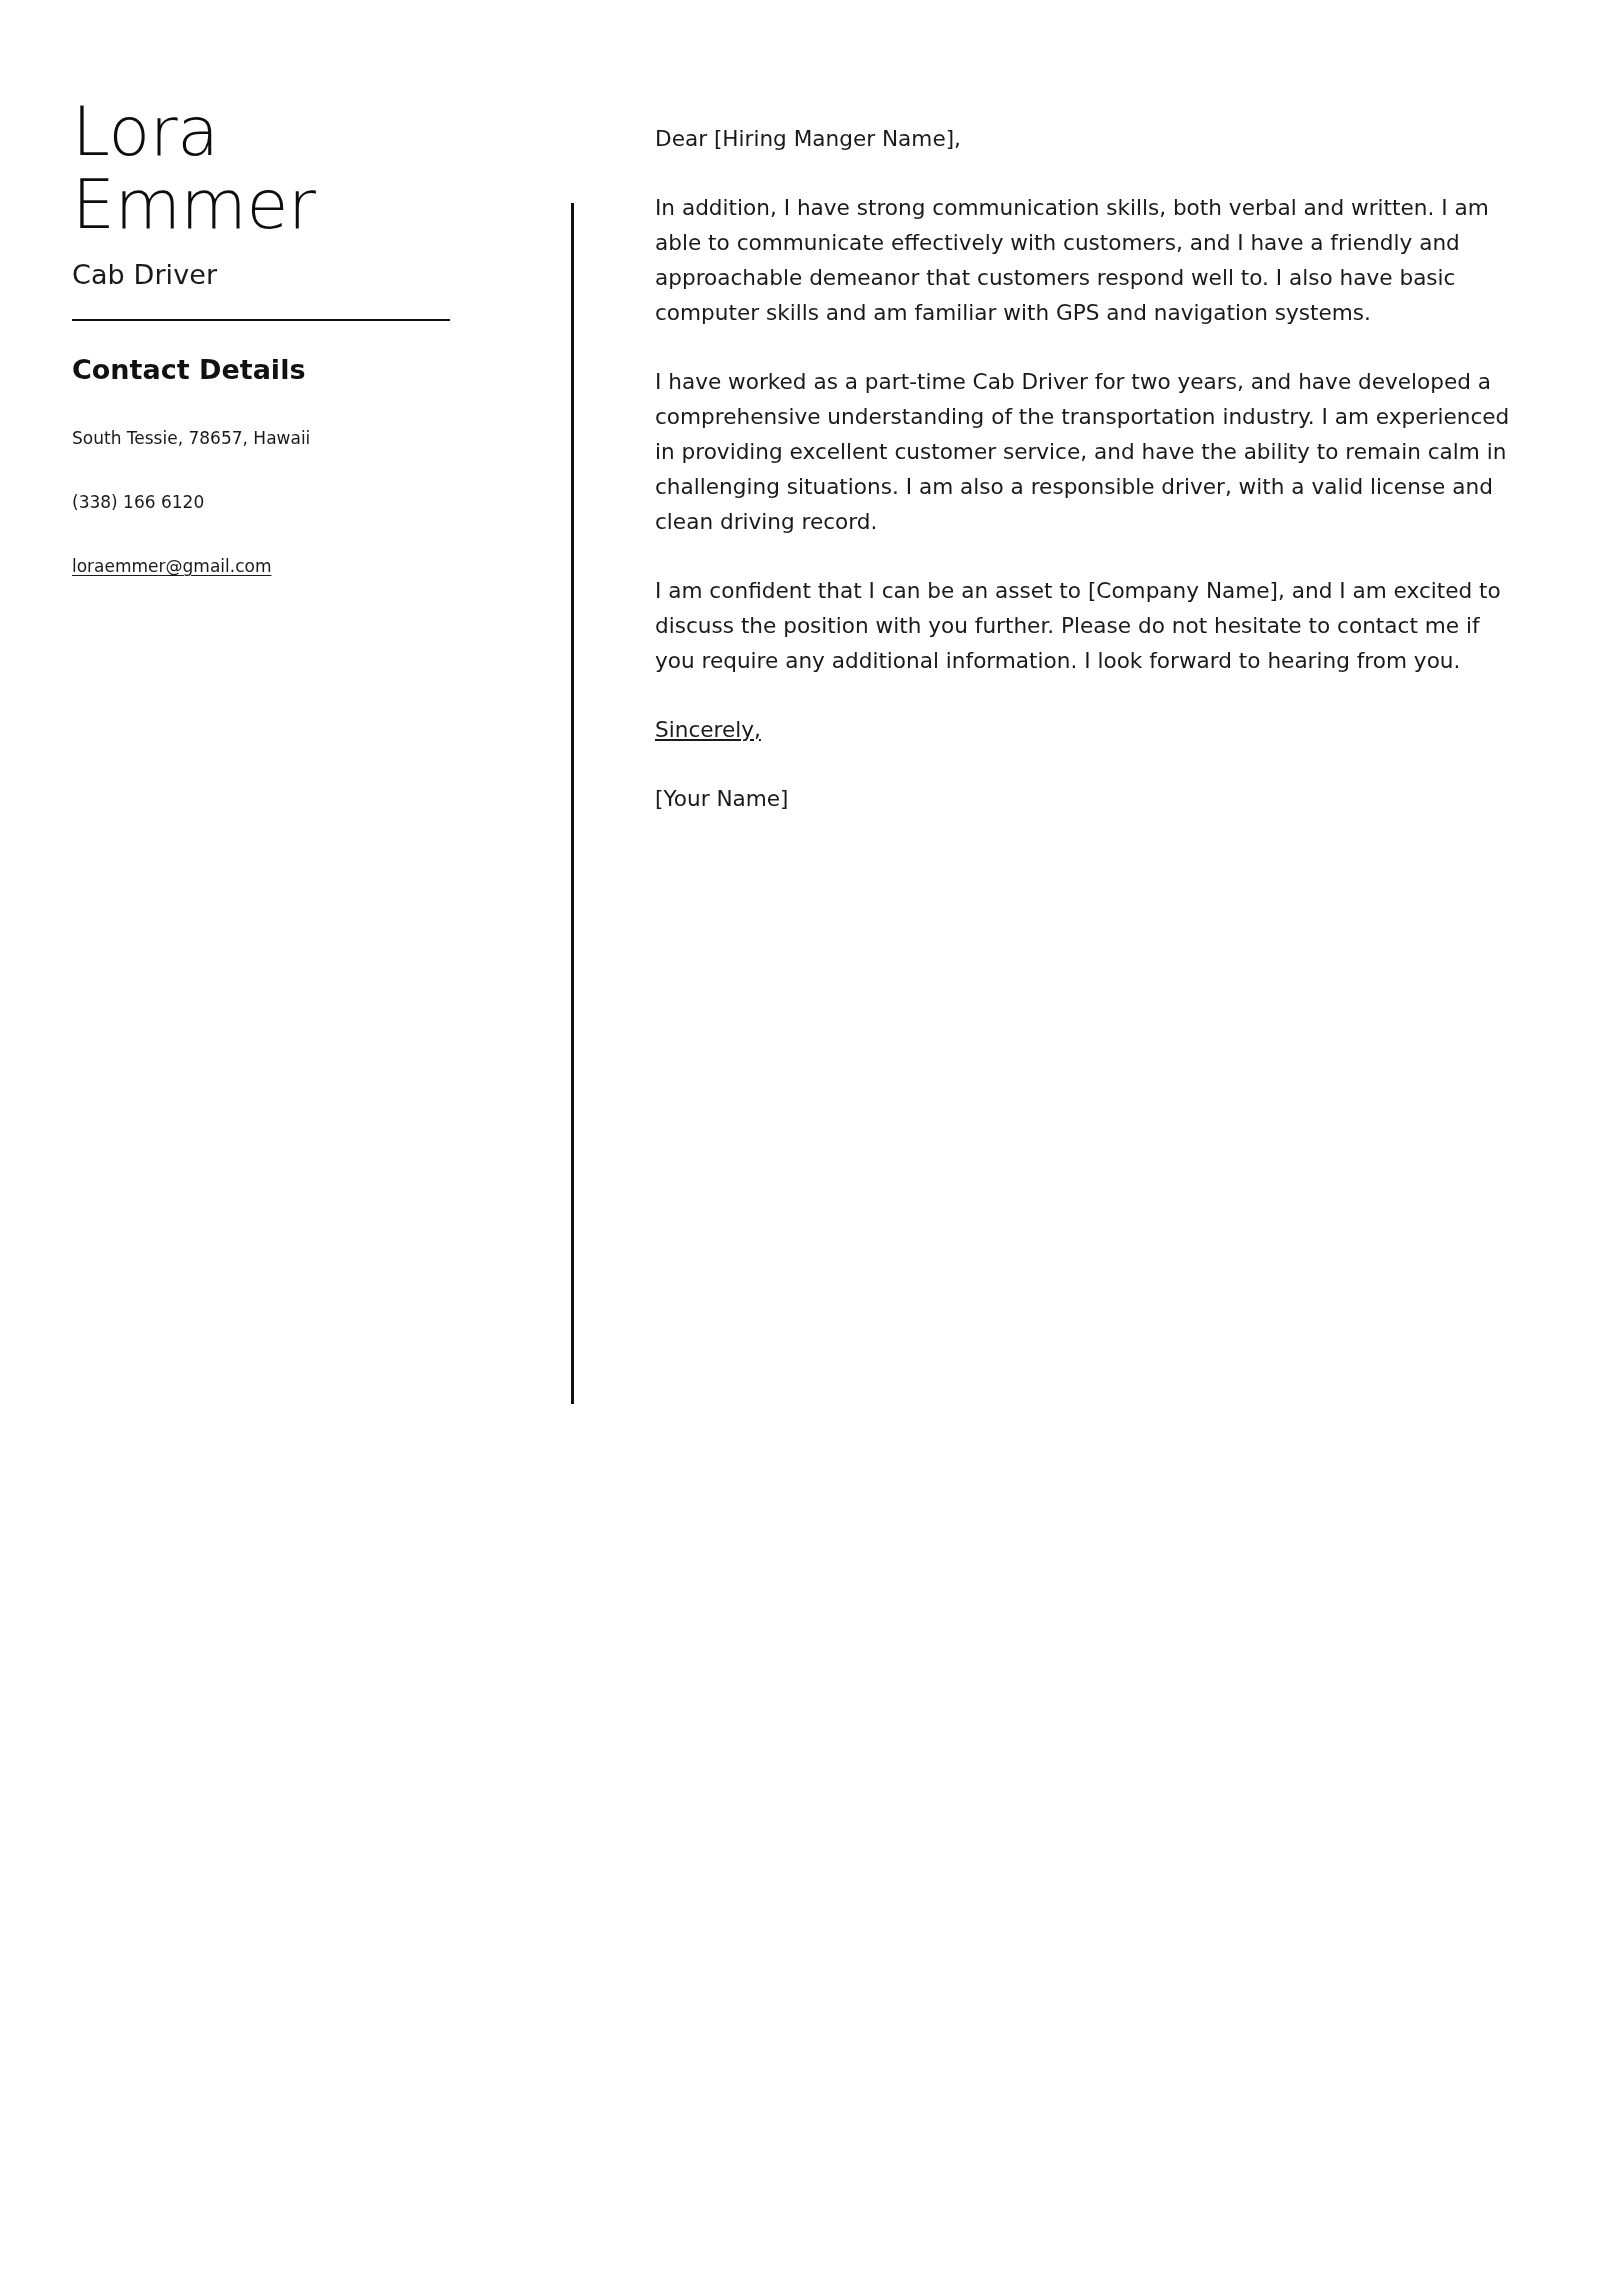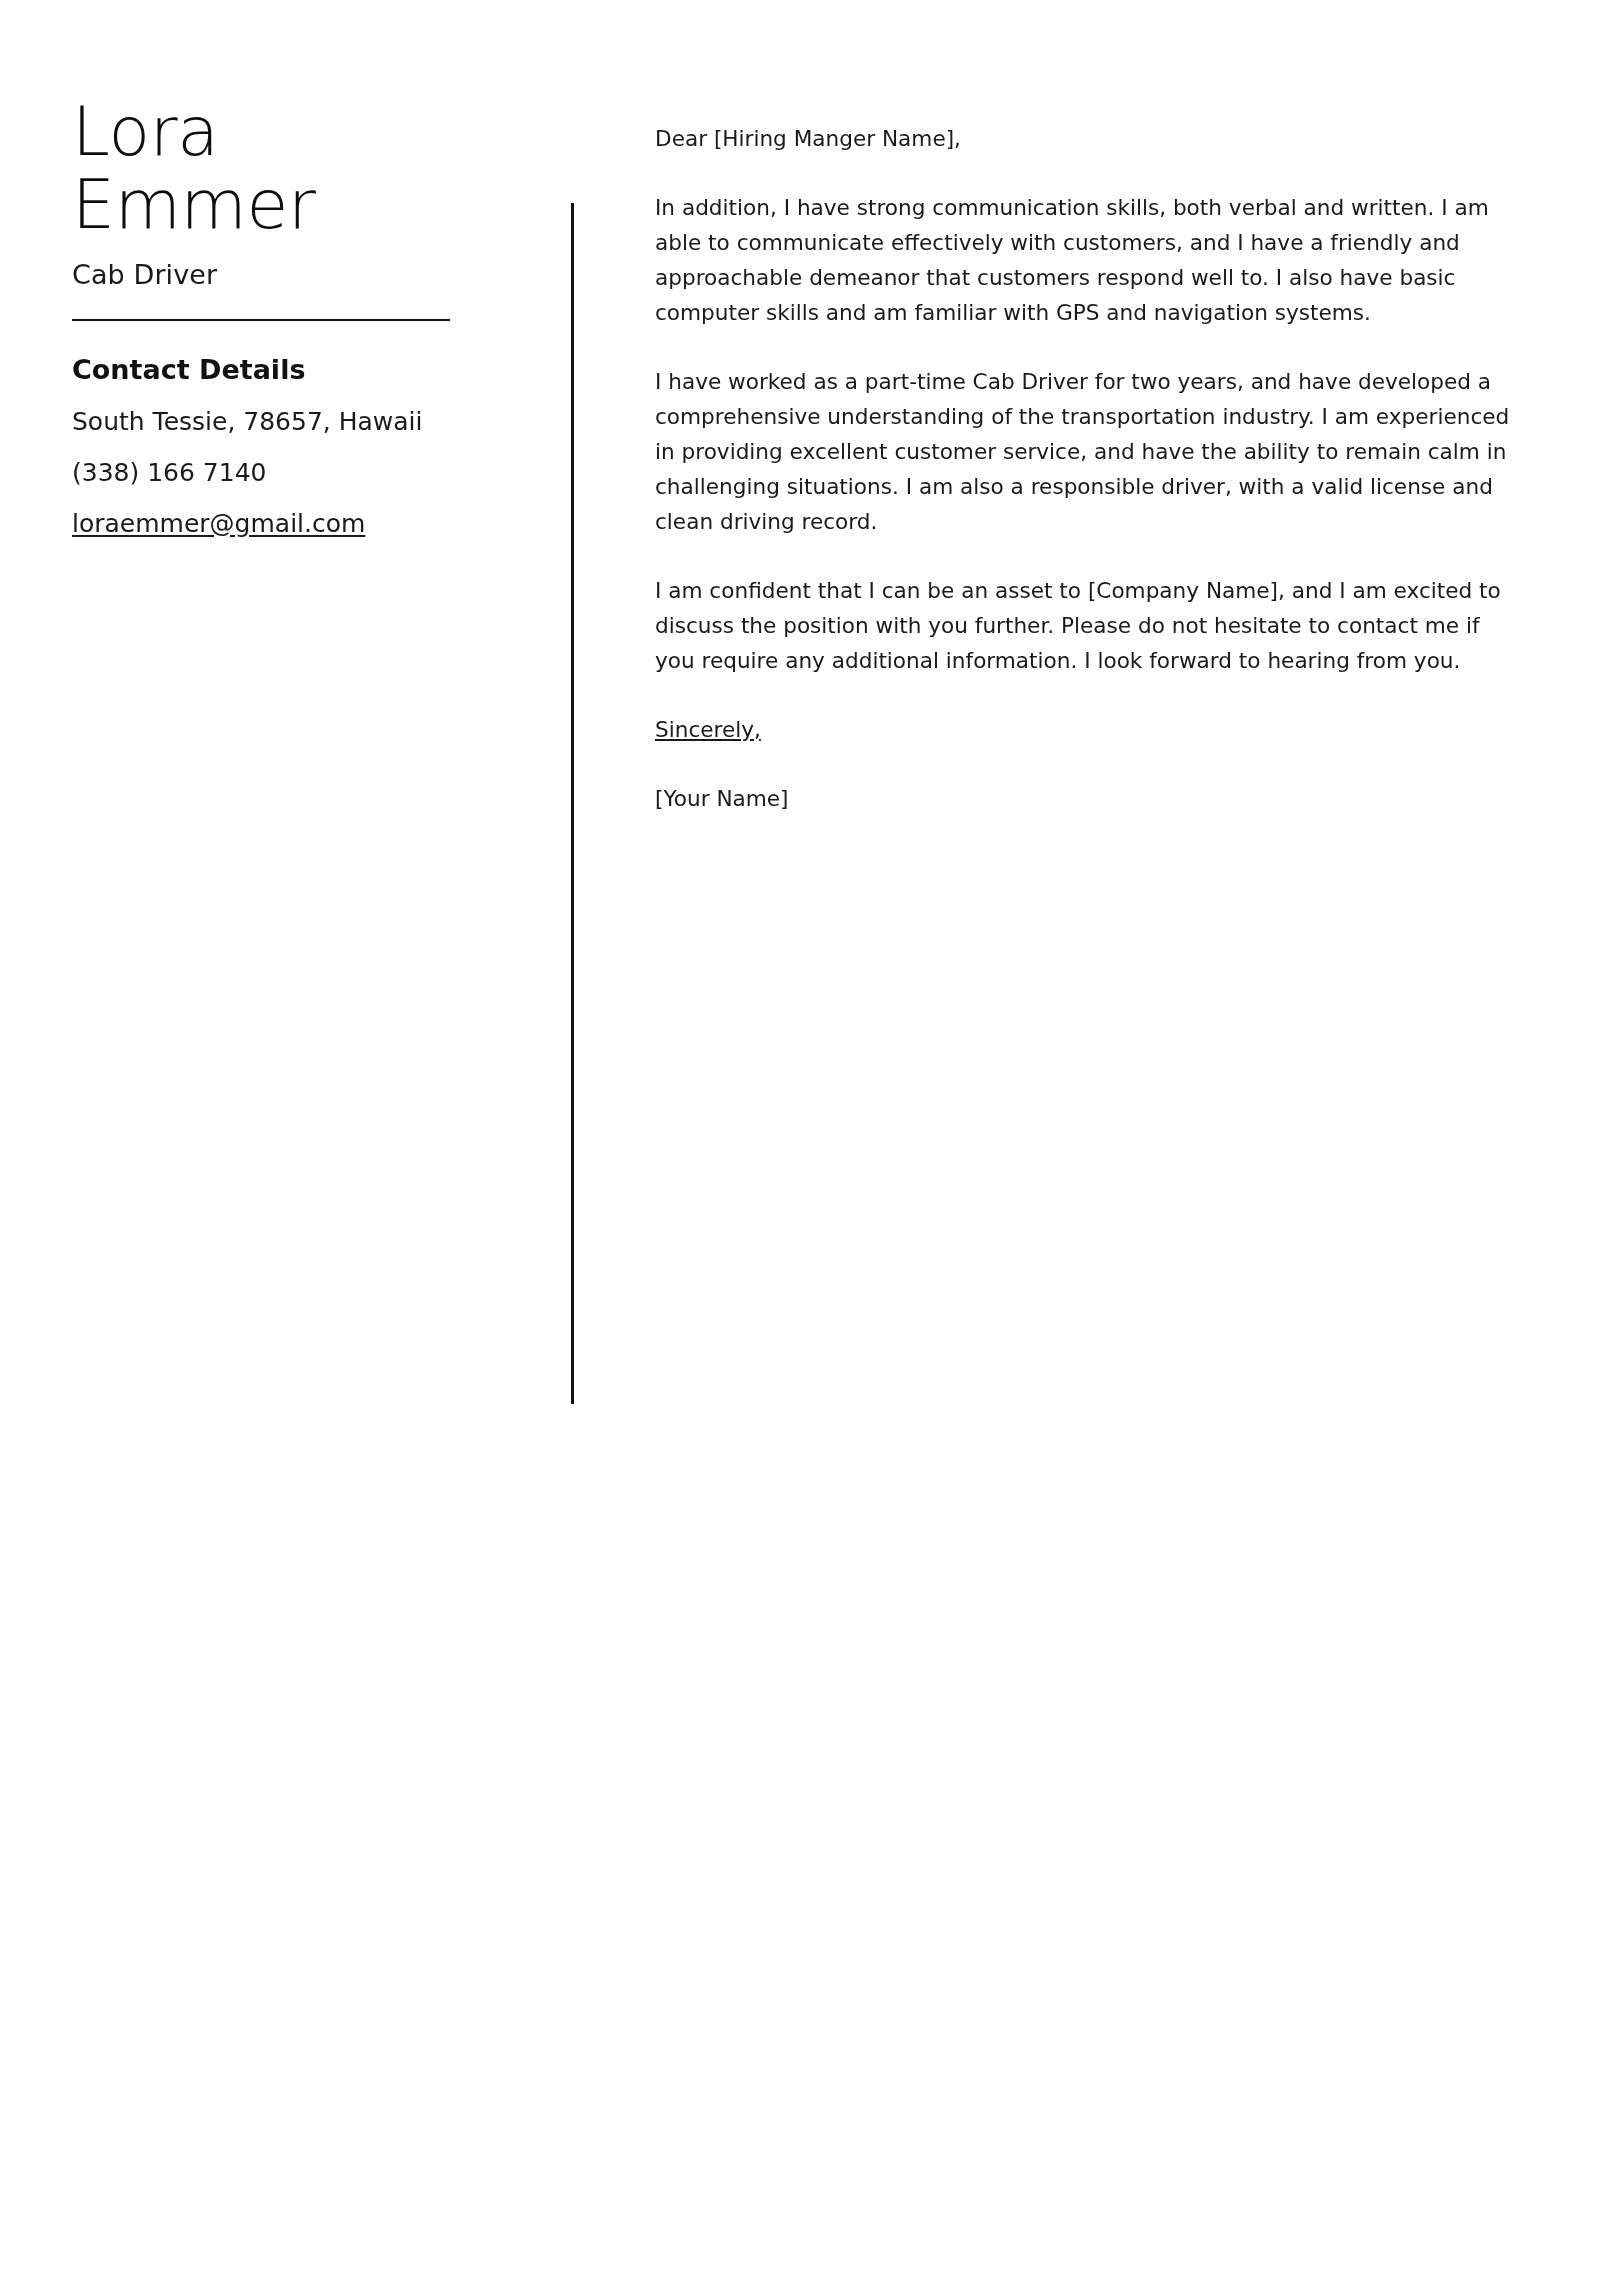--- a/index.html
+++ b/index.html
@@ -70,24 +70,25 @@
     color: #111111;
     letter-spacing: 0px;
   }
 
   .contact-list {
     margin-top: 22px;
   }
   .contact-line {
     font-family: "DejaVu Sans", sans-serif;
     font-weight: 400;
-    font-size: 25px;
+    font-size: 17px;
     line-height: 1.16;
     color: #1a1a1a;
     margin-bottom: 21.6px;
+    margin-top: 44px;
   }
   .contact-line:last-child { margin-bottom: 0; }
   .contact-email {
     color: #1a1a1a;
     text-decoration: underline;
     text-underline-offset: 2.6px;
   }
 
   
   .divider {
@@ -133,21 +134,21 @@
     </div>
 
     <div class="job-title">Cab Driver</div>
 
     <div class="sidebar-rule"></div>
 
     <div class="section-heading">Contact Details</div>
 
     <div class="contact-list">
       <div class="contact-line">South Tessie, 78657, Hawaii</div>
-      <div class="contact-line">(338) 166 7140</div>
+      <div class="contact-line">(338) 166 6120</div>
       <div class="contact-line">
         <span class="contact-email">loraemmer@gmail.com</span>
       </div>
     </div>
 
   </div>
 
   <div class="divider"></div>
 
   <div class="letter">

